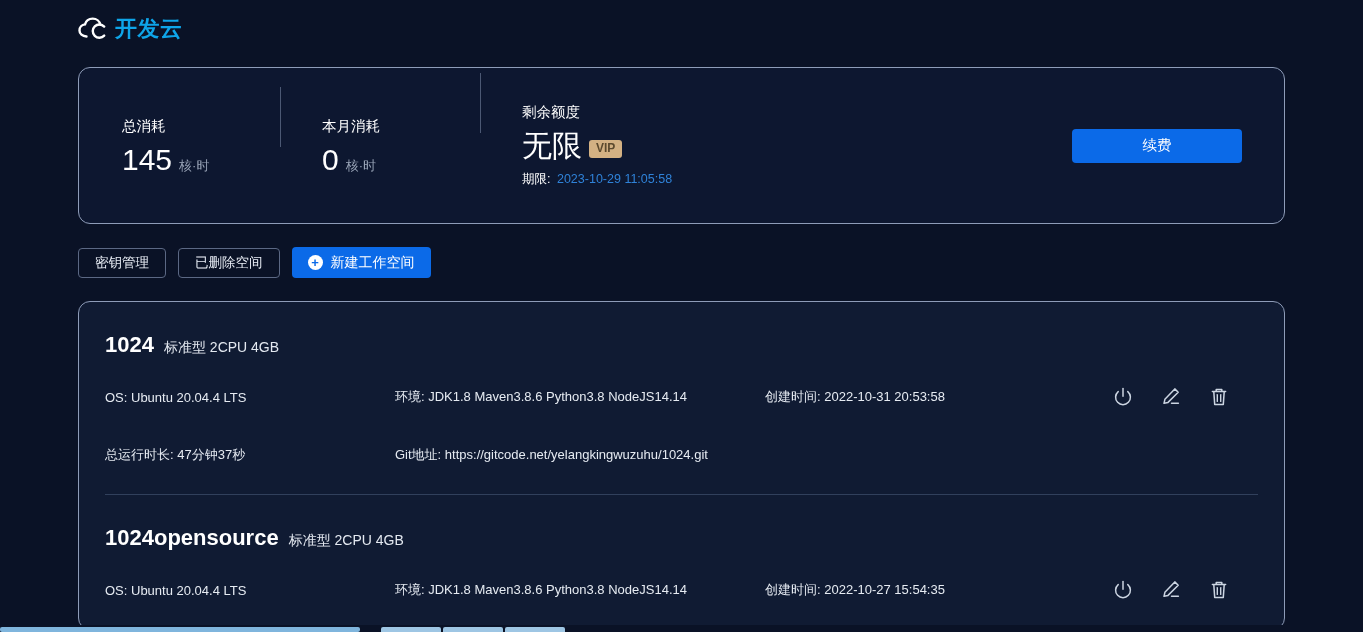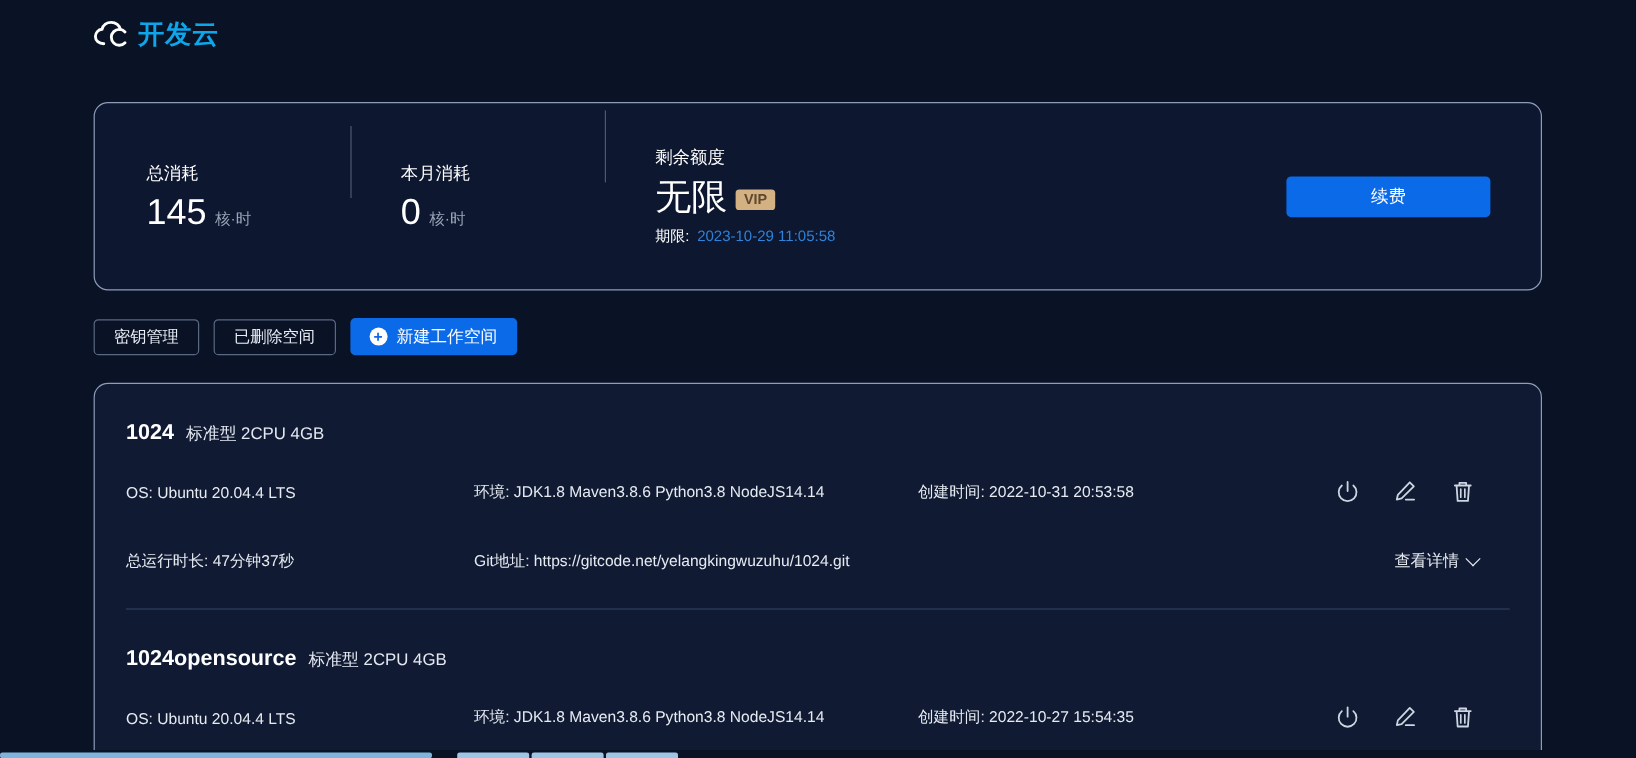--- a/index.html
+++ b/index.html
@@ -89,30 +89,29 @@
     color: #e7ecf3;
   }
 
   
   .content {
     padding: 0 78px;
   }
 
   
   .stats-card {
-    margin-top: 28px;
+    margin-top: 10px;
     height: 157px;
     border: 1px solid #8e9cb8;
     border-radius: 12px;
     background: #0d1730;
     display: flex;
     align-items: center;
     padding: 0 1px;
     position: relative;
-    gap: 12px;
   }
   .stat {
     padding-left: 42px;
     padding-right: 20px;
     position: relative;
     min-width: 200px;
   }
   .stat + .stat::before {
     content: "";
     position: absolute;
@@ -242,21 +241,21 @@
   .ws-item + .ws-item {
     border-top: 1px solid #31405c;
   }
   .ws-title-row {
     display: flex;
     align-items: baseline;
     gap: 10px;
     margin-bottom: 28px;
   }
   .ws-name {
-    font-size: 18px;
+    font-size: 22px;
     font-weight: bold;
     color: #ffffff;
   }
   .ws-spec {
     font-size: 14px;
     color: #e4e9f1;
   }
   .ws-row {
     display: flex;
     align-items: center;
@@ -430,26 +429,20 @@
                 <line x1="9.3" y1="8.6" x2="9.3" y2="15.4" stroke="currentColor" stroke-width="1.4" stroke-linecap="round"></line>
                 <line x1="12.7" y1="8.6" x2="12.7" y2="15.4" stroke="currentColor" stroke-width="1.4" stroke-linecap="round"></line>
               </svg>
             </button>
           </div>
         </div>
 
         <div class="ws-row">
           <div class="col-a ws-field">总运行时长: 47分钟37秒</div>
           <div class="col-b ws-field">Git地址: https://gitcode.net/yelangkingwuzuhu/1024.git</div>
-          <div class="col-c right-align">
-            <div class="detail-link">
-              <span>查看详情</span>
-              <span class="chev"></span>
-            </div>
-          </div>
         </div>
       </div>
 
       <div class="ws-item">
         <div class="ws-title-row">
           <span class="ws-name">1024opensource</span>
           <span class="ws-spec">标准型 2CPU 4GB</span>
         </div>
 
         <div class="ws-row">

